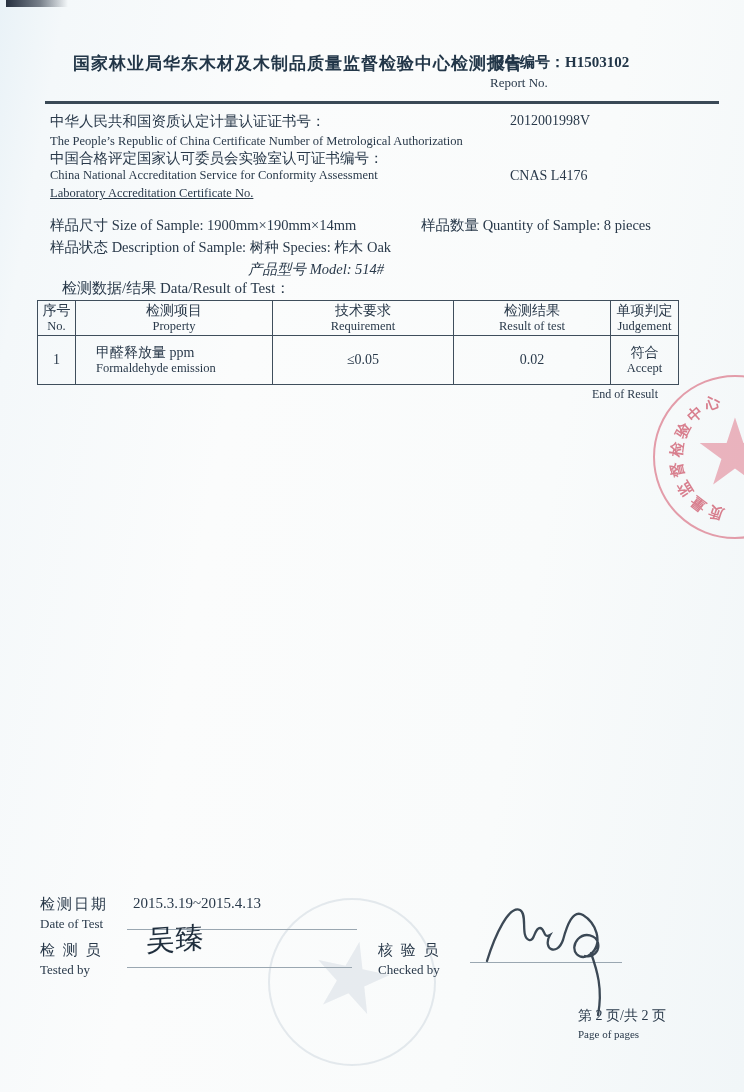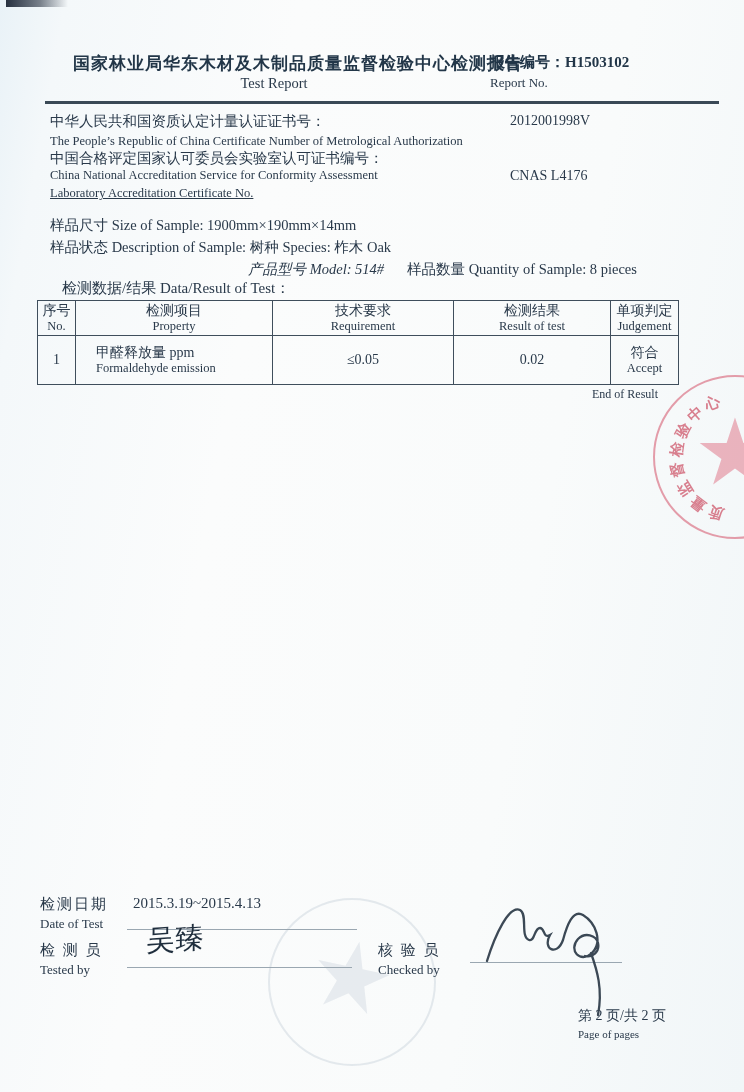--- a/index.html
+++ b/index.html
@@ -52,34 +52,33 @@
 </style>
 </head>
 <body>
 
 <div class="page">
 
   <div class="abs corner-mark"></div>
 
   <div class="abs title-zh">国家林业局华东木材及木制品质量监督检验中心检测报告</div>
   <div class="abs repno"><span>报告编号：</span><span>H1503102</span></div>
-  <div class="abs title-en">Test Report</div>
   <div class="abs repno-en">Report No.</div>
   <div class="abs rule"></div>
 
   <div class="abs zh-label" style="left:50px;top:112px;">中华人民共和国资质认定计量认证证书号：</div>
   <div class="abs cert-v" style="left:510px;top:113px;text-align:center;">2012001998V</div>
   <div class="abs en-label" style="left:50px;top:134px;">The People’s Republic of China Certificate Number of Metrological Authorization</div>
   <div class="abs en-label" style="left:50px;top:168px;">China National Accreditation Service for Conformity Assessment</div>
   <div class="abs zh-label" style="left:50px;top:149px;">中国合格评定国家认可委员会实验室认可证书编号：</div>
   <div class="abs cert-v" style="left:510px;top:168px;">CNAS L4176</div>
   <div class="abs en-label" style="left:50px;top:186px;text-decoration:underline;">Laboratory Accreditation Certificate No.</div>
 
   <div class="abs samp" style="left:50px;top:216px;">样品尺寸 Size of Sample: 1900mm×190mm×14mm</div>
-  <div class="abs samp" style="left:407px;top:216px;margin-top:44px;">样品数量 Quantity of Sample: 8 pieces</div>
+  <div class="abs samp" style="left:421px;top:216px;">样品数量 Quantity of Sample: 8 pieces</div>
   <div class="abs samp" style="left:50px;top:238px;">样品状态 Description of Sample: 树种 Species: 柞木  Oak</div>
   <div class="abs samp" style="left:248px;top:260px;font-style:italic;">产品型号  Model: 514#</div>
   <div class="abs section-title" style="left:62px;top:279px;">检测数据/结果  Data/Result of Test：</div>
 
   <table class="results">
     <colgroup>
         <col style="width:38px">
         <col style="width:197px">
         <col style="width:181px">
         <col style="width:157px">

